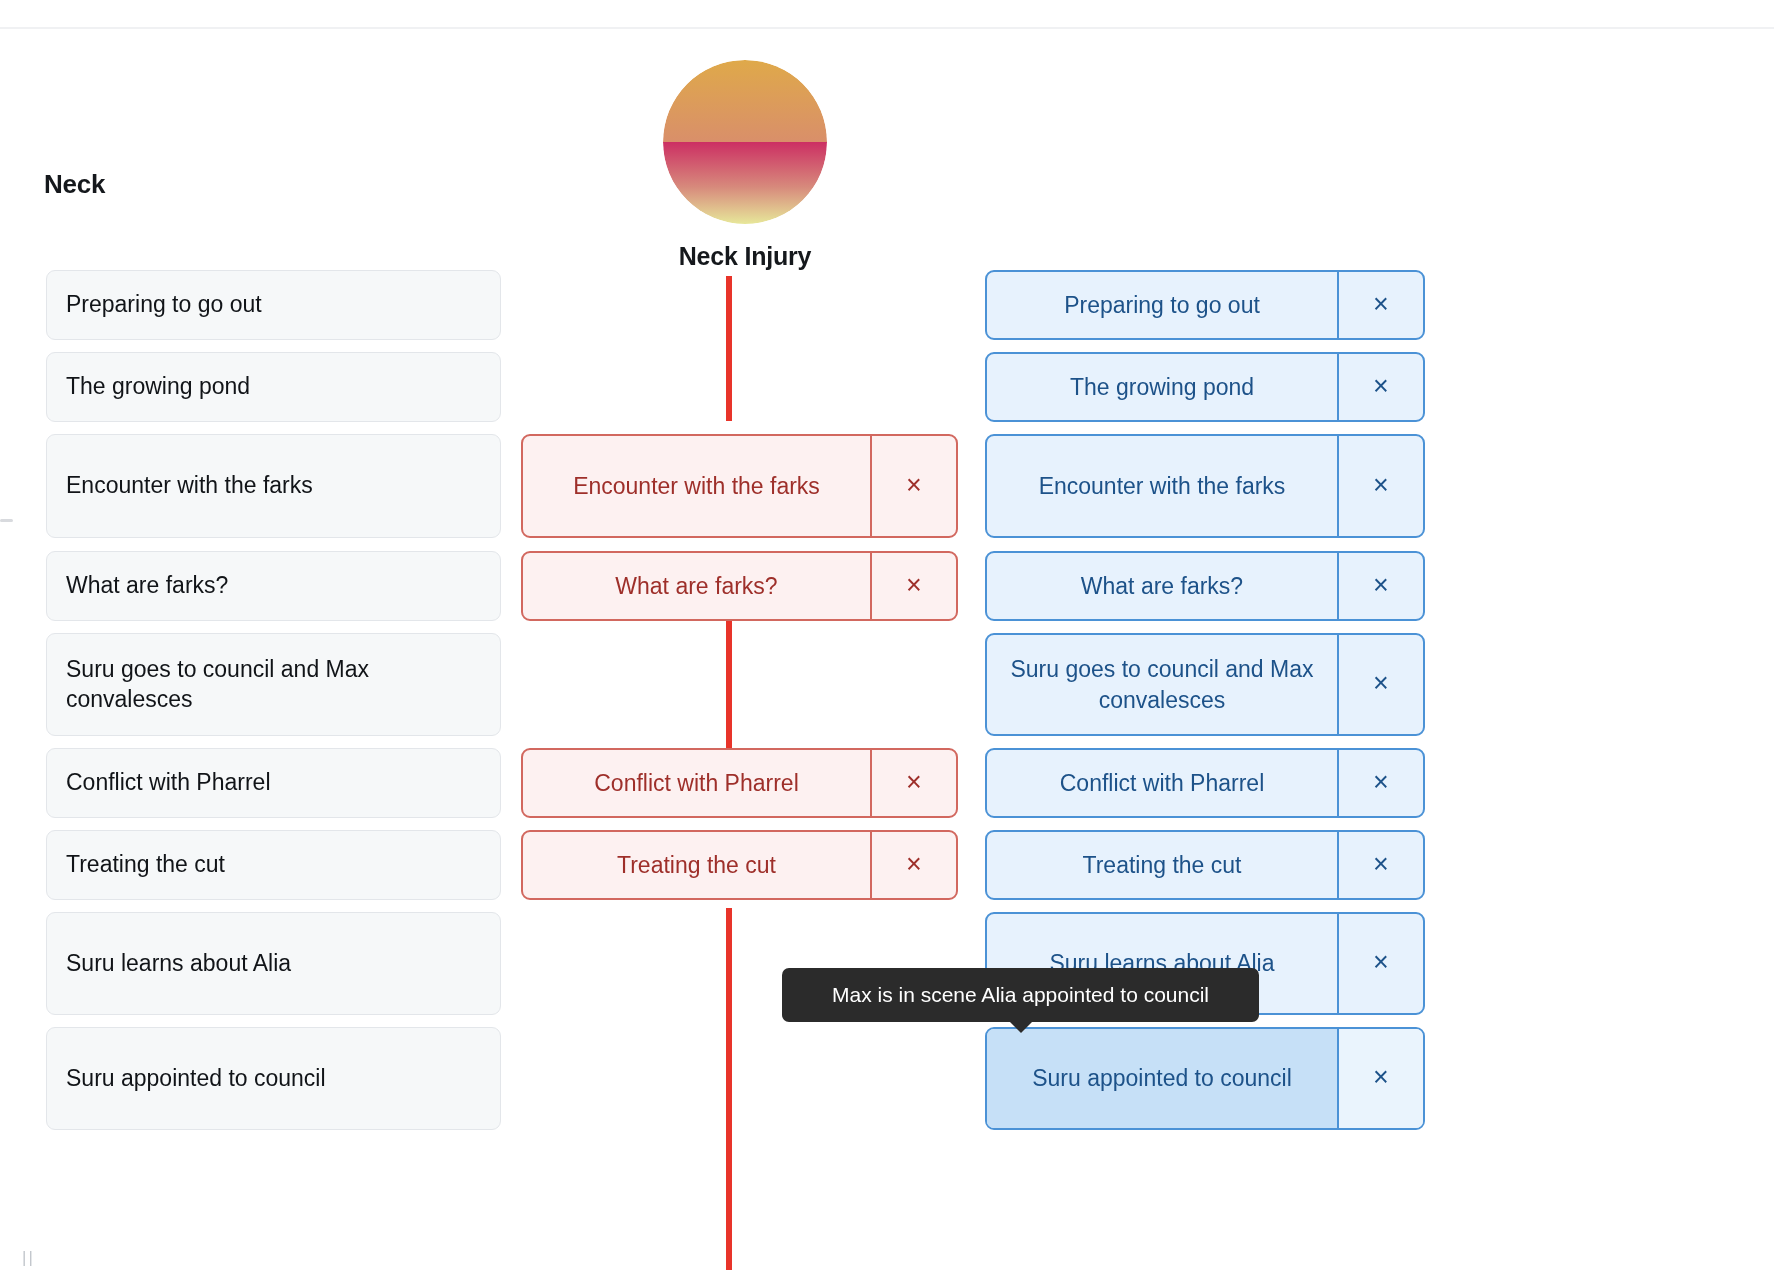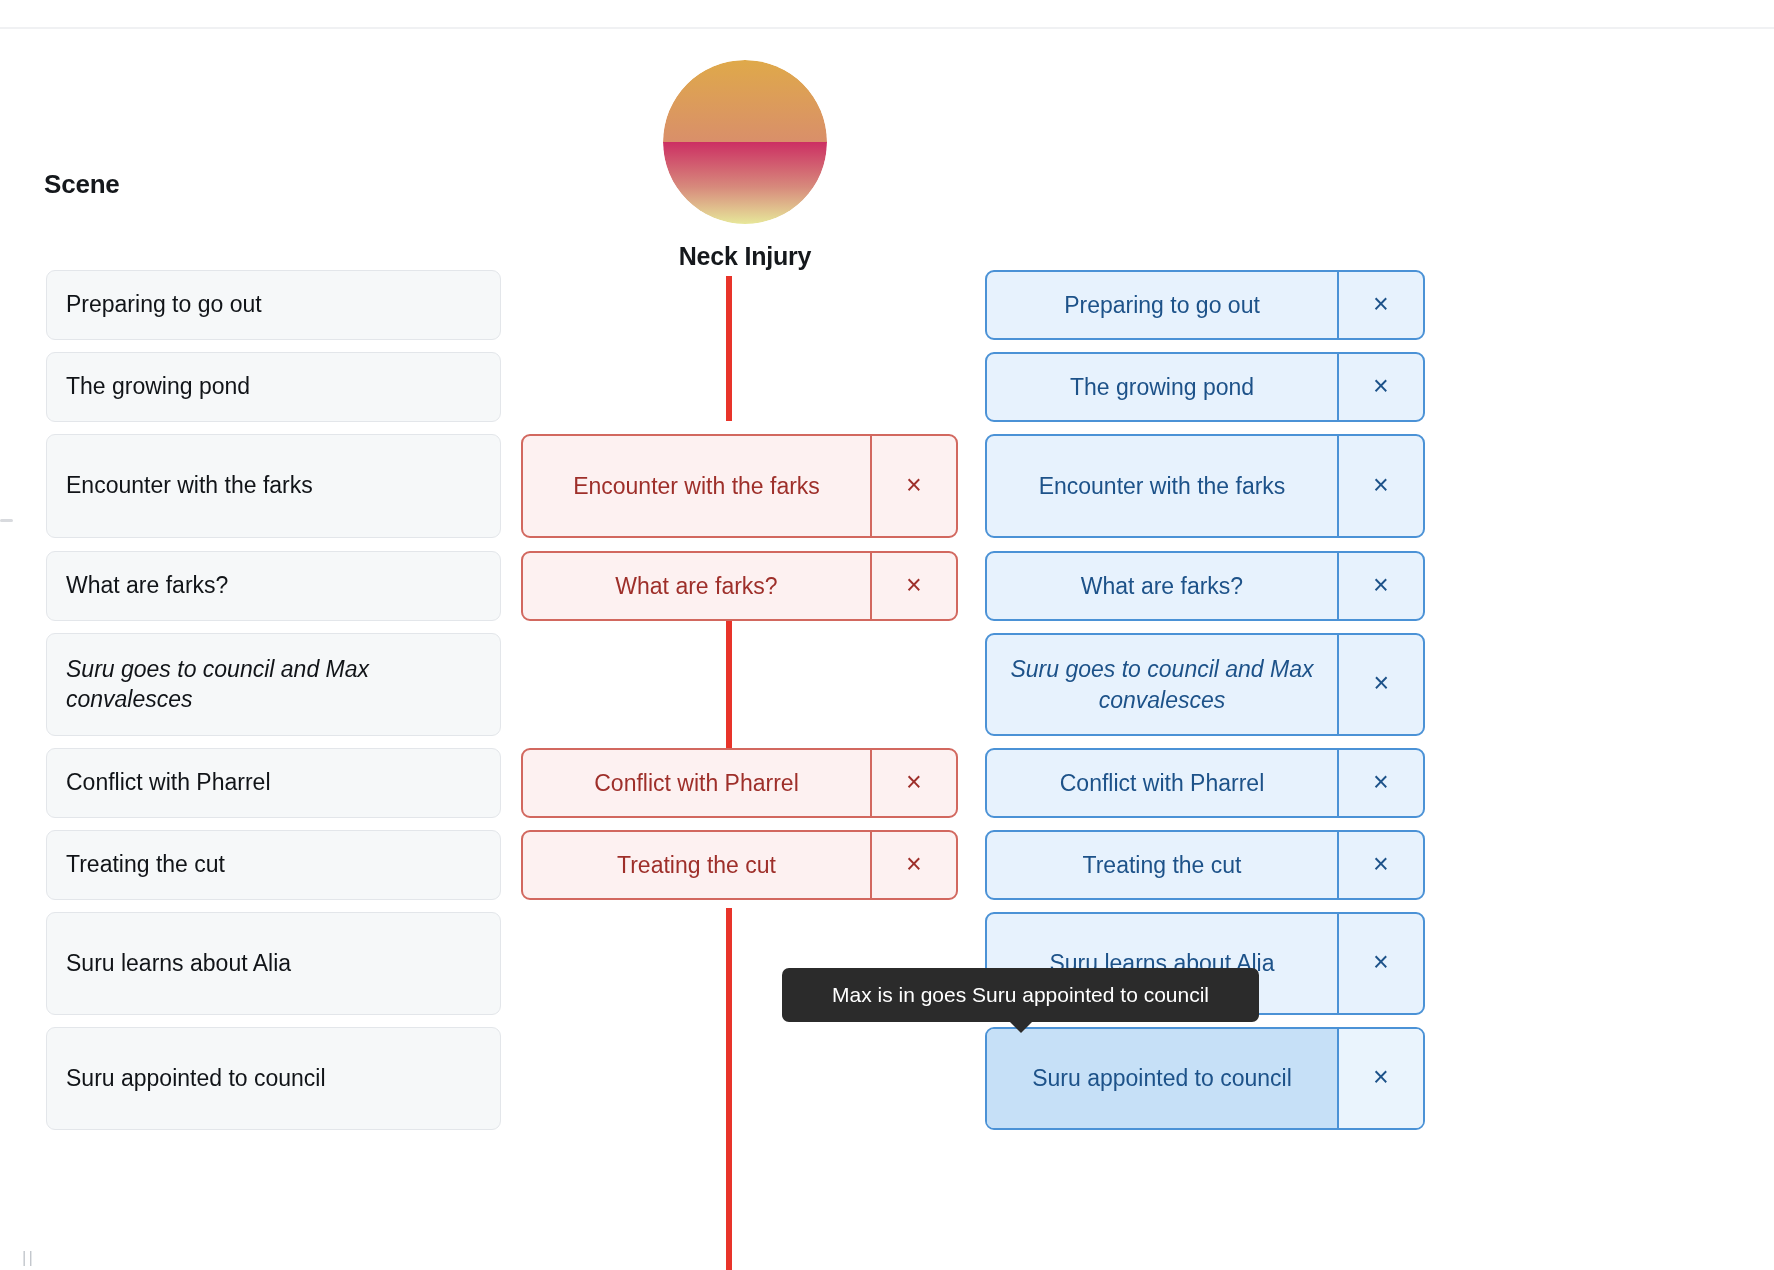--- a/index.html
+++ b/index.html
@@ -211,21 +211,21 @@
 <body>
 
 <div class="page">
 
   <div class="top-rule"></div>
   <div class="left-dash"></div>
   <div class="bottom-grip">||</div>
 
   <div class="header">
 
-    <div class="scene-title">Scene</div>
+    <div class="scene-title">Neck</div>
 
     <div class="char-head c1">
       <div class="avatar">
         <svg viewBox="0 0 164 164" xmlns="http://www.w3.org/2000/svg">
           <defs>
             <linearGradient id="gTop" x1="0" y1="0" x2="0" y2="1">
               <stop offset="0%" stop-color="#dfa94a"></stop>
               <stop offset="100%" stop-color="#d98f6a"></stop>
             </linearGradient>
             <linearGradient id="gBot" x1="0" y1="0" x2="0" y2="1">
@@ -319,21 +319,21 @@
       <div class="cell col-b" style="top:0; height:70px;">
         <div class="pill blue" style="height:70px;">
           <div class="label">What are farks?</div>
           <div class="xbtn">
             <span class="xmark">×</span>
           </div>
         </div>
       </div>
     </div>
 
-    <div class="row" style="height:115px;font-style:italic;">
+    <div class="row" style="height:115px;">
       <div class="cell col-scene" style="top:0; height:103px;">
         <div class="scene-chip" style="height:103px;">Suru goes to council and Max convalesces</div>
       </div>
       <div class="cell col-b" style="top:0; height:103px;">
         <div class="pill blue" style="height:103px;">
           <div class="label">Suru goes to council and Max convalesces</div>
           <div class="xbtn">
             <span class="xmark">×</span>
           </div>
         </div>
@@ -408,17 +408,17 @@
           <div class="xbtn">
             <span class="xmark">×</span>
           </div>
         </div>
       </div>
     </div>
 
   </div>
 
   <div class="tooltip">
-    <span>Max is in goes Suru appointed to council</span>
+    <span>Max is in scene Alia appointed to council</span>
     <span class="arrow"></span>
   </div>
 
 </div>
 
 </body></html>

